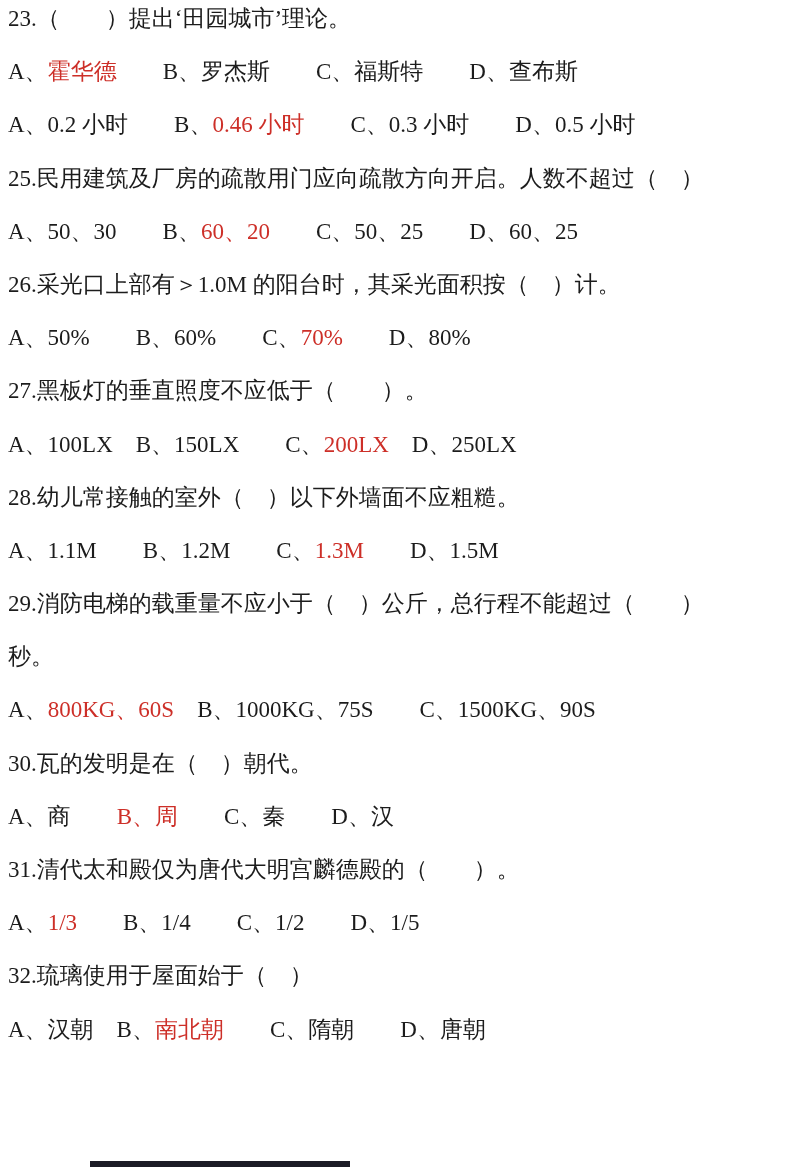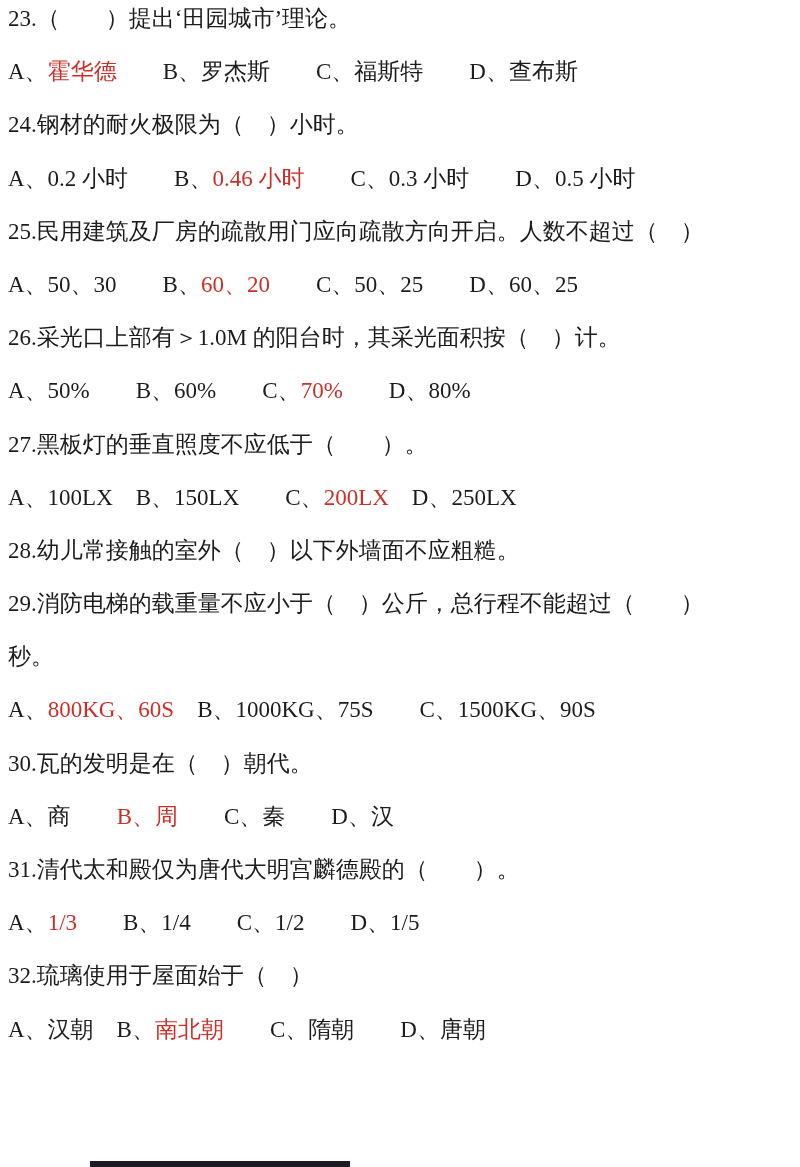--- a/index.html
+++ b/index.html
@@ -39,29 +39,29 @@
     background: var(--bar, #1b1b26);
   }
 </style>
 </head>
 <body>
 
 <div id="page">
   <div id="doc">
       <div class="line question"><span class="normal">23.（　　）提出‘田园城市’理论。</span></div>
       <div class="line options"><span class="normal">A、</span><span class="answer">霍华德</span><span class="normal">　　B、罗杰斯　　C、福斯特　　D、查布斯</span></div>
-      <div class="line question"><span class="normal">24.钢材的耐火极限为（　）小时。</span></div>
       <div class="line options"><span class="normal">A、0.2 小时　　B、</span><span class="answer">0.46 小时</span><span class="normal">　　C、0.3 小时　　D、0.5 小时</span></div>
       <div class="line question"><span class="normal">25.民用建筑及厂房的疏散用门应向疏散方向开启。人数不超过（　）</span></div>
       <div class="line options"><span class="normal">A、50、30　　B、</span><span class="answer">60、20</span><span class="normal">　　C、50、25　　D、60、25</span></div>
       <div class="line question"><span class="normal">26.采光口上部有＞1.0M 的阳台时，其采光面积按（　）计。</span></div>
       <div class="line options"><span class="normal">A、50%　　B、60%　　C、</span><span class="answer">70%</span><span class="normal">　　D、80%</span></div>
       <div class="line question"><span class="normal">27.黑板灯的垂直照度不应低于（　　）。</span></div>
       <div class="line options"><span class="normal">A、100LX　B、150LX　　C、</span><span class="answer">200LX</span><span class="normal">　D、250LX</span></div>
       <div class="line question"><span class="normal">28.幼儿常接触的室外（　）以下外墙面不应粗糙。</span></div>
+      <div class="line options"><span class="normal">A、1.1M　　B、1.2M　　C、</span><span class="answer">1.3M</span><span class="normal">　　D、1.5M</span></div>
       <div class="line question"><span class="normal">29.消防电梯的载重量不应小于（　）公斤，总行程不能超过（　　）</span></div>
       <div class="line question"><span class="normal">秒。</span></div>
       <div class="line options"><span class="normal">A、</span><span class="answer">800KG、60S</span><span class="normal">　B、1000KG、75S　　C、1500KG、90S</span></div>
       <div class="line question"><span class="normal">30.瓦的发明是在（　）朝代。</span></div>
       <div class="line options"><span class="normal">A、商　　</span><span class="answer">B、周</span><span class="normal">　　C、秦　　D、汉</span></div>
       <div class="line question"><span class="normal">31.清代太和殿仅为唐代大明宫麟德殿的（　　）。</span></div>
       <div class="line options"><span class="normal">A、</span><span class="answer">1/3</span><span class="normal">　　B、1/4　　C、1/2　　D、1/5</span></div>
       <div class="line question"><span class="normal">32.琉璃使用于屋面始于（　）</span></div>
       <div class="line options"><span class="normal">A、汉朝　B、</span><span class="answer">南北朝</span><span class="normal">　　C、隋朝　　D、唐朝</span></div>
     </div>

